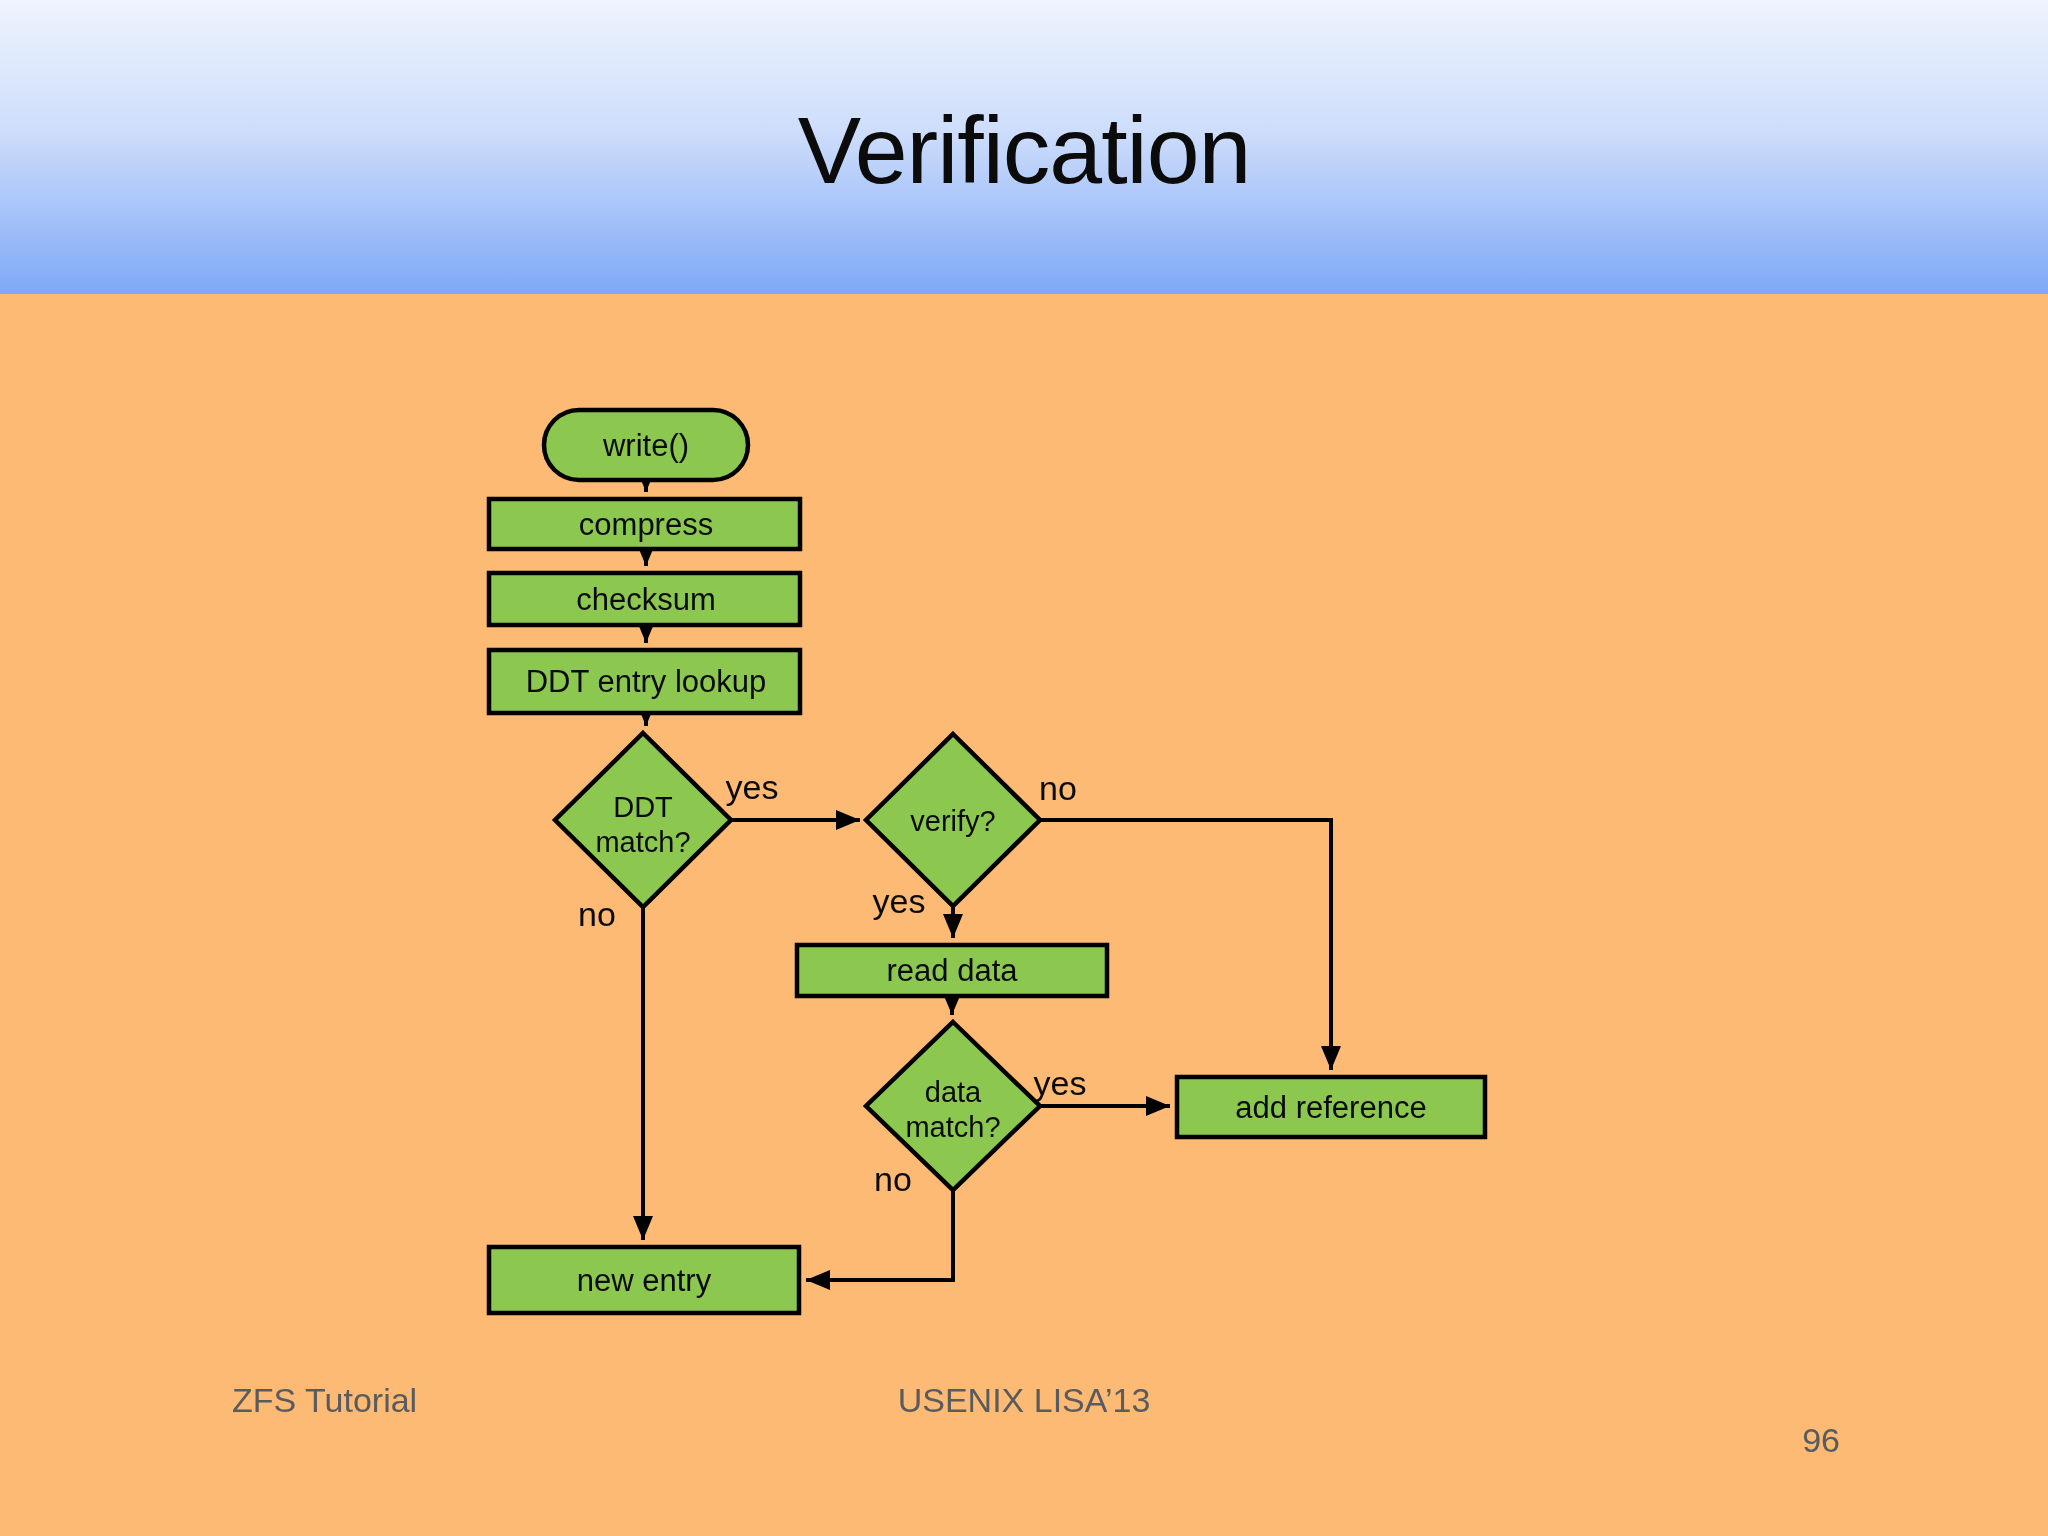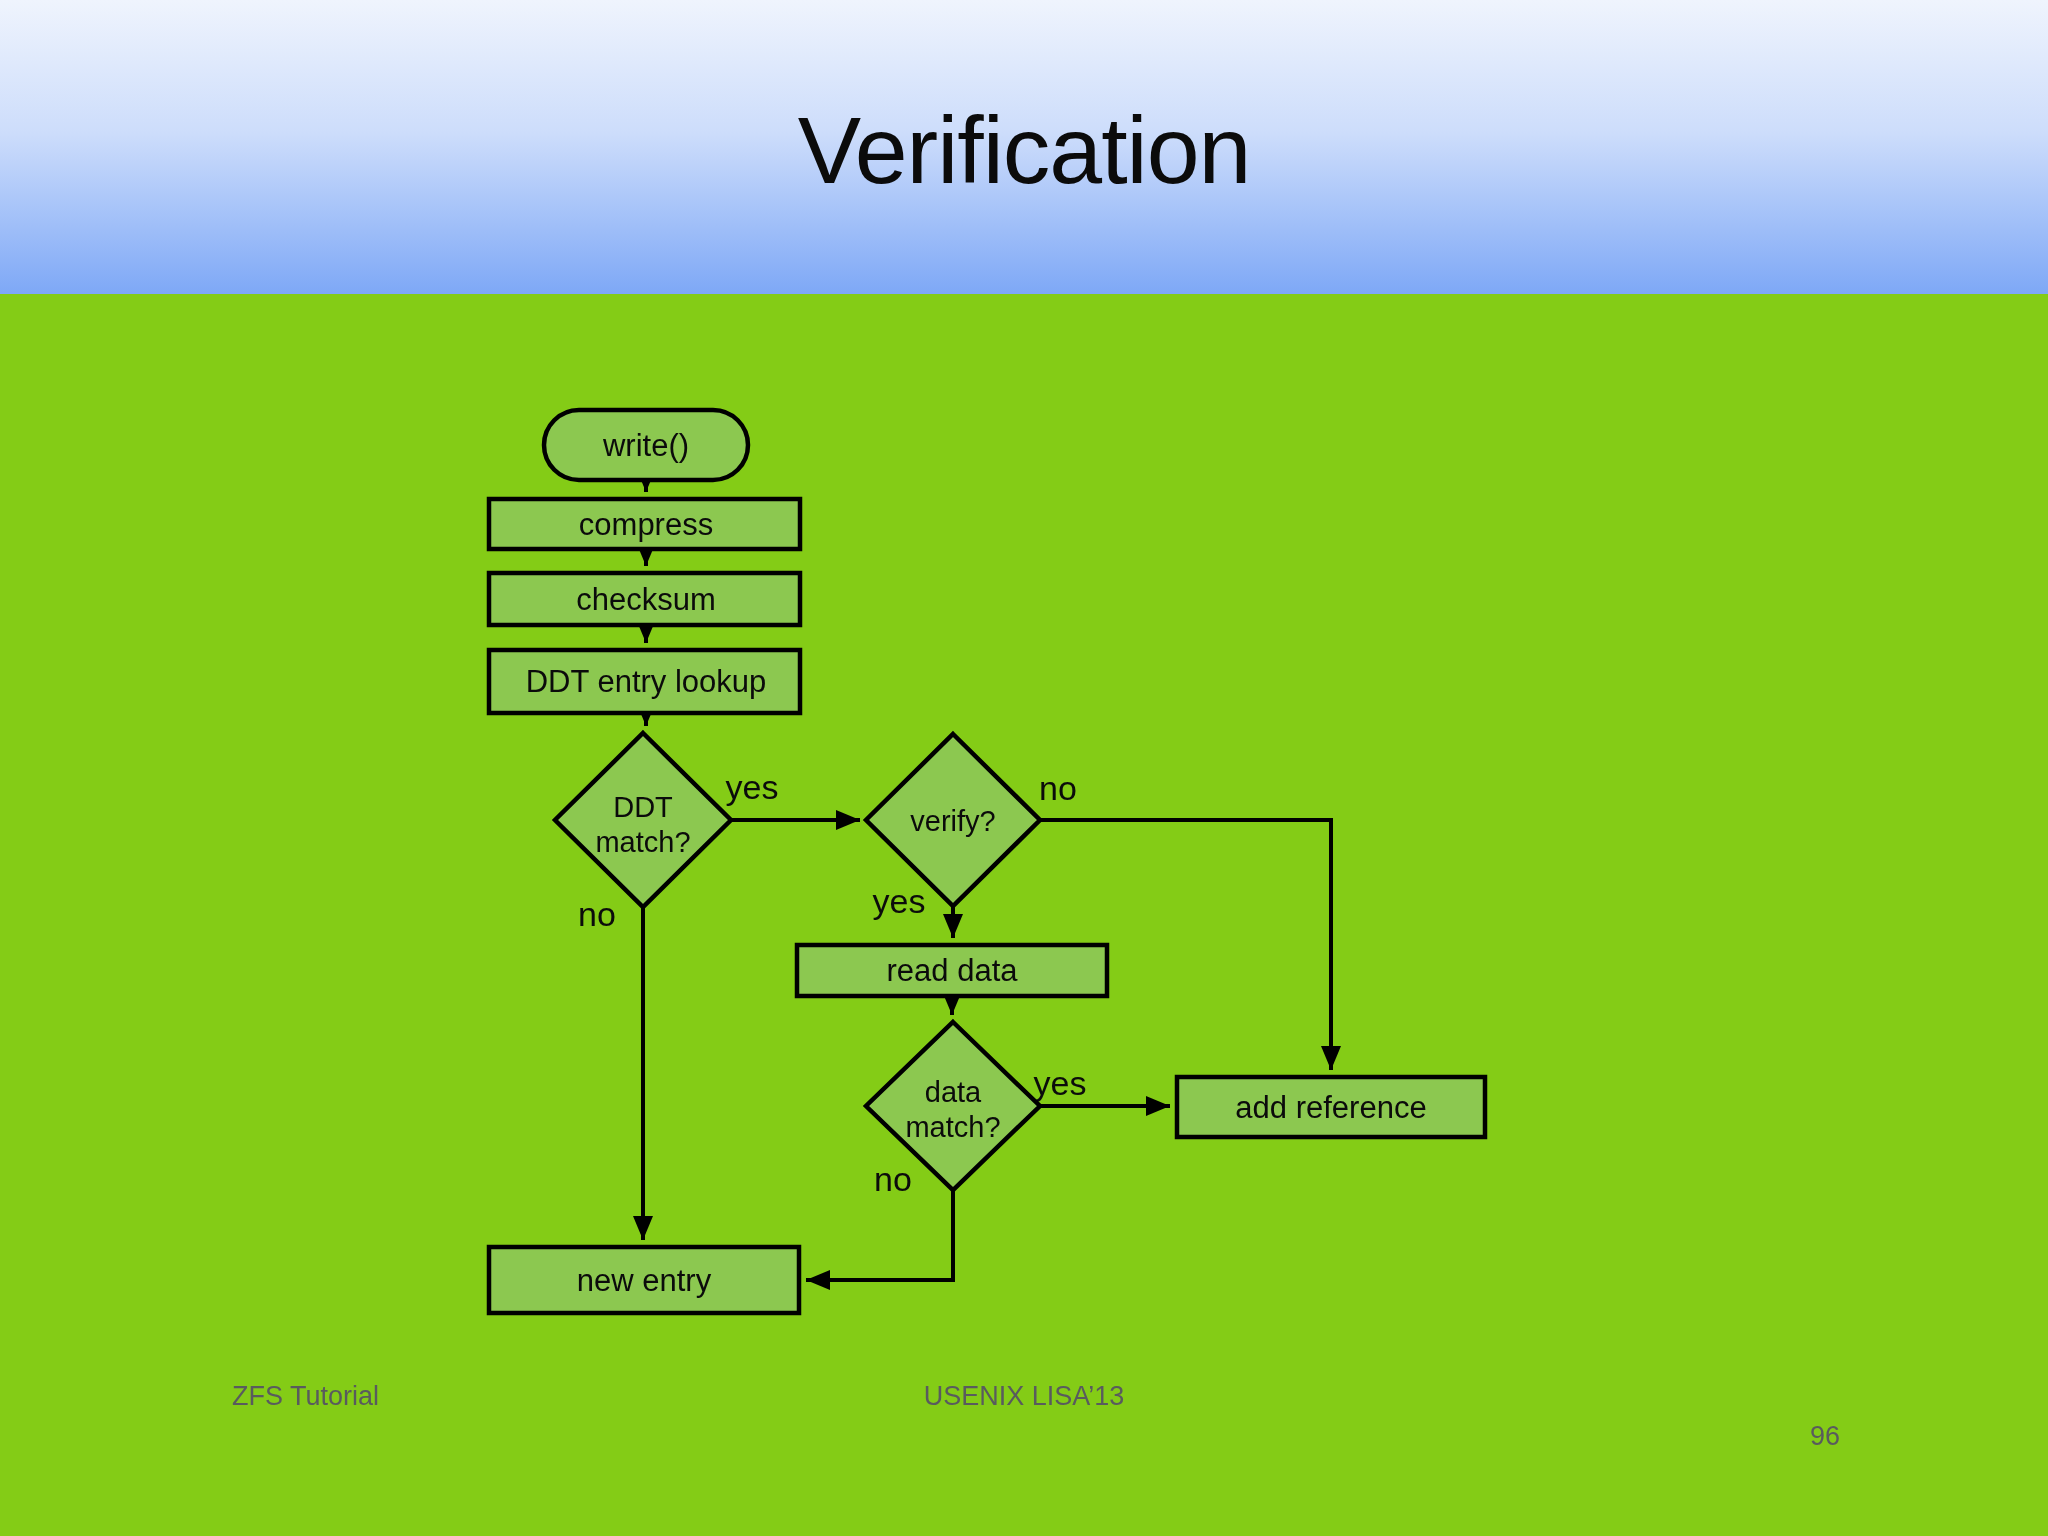--- a/index.html
+++ b/index.html
@@ -1,20 +1,20 @@
 <!DOCTYPE html>
 <html><head>
 <meta charset="utf-8">
 <style>
   html,body { margin:0; padding:0; background:#ffffff; }
   .slide {
     position: relative;
     width: 2048px;
     height: 1536px;
-    background: #84cc16;
+    background: #fdba74;
     font-family: "Liberation Sans", sans-serif;
     overflow: hidden;
   }
   .header {
     position: absolute;
     left: 0; top: 0;
     width: 2048px; height: 294px;
     background: linear-gradient(to bottom, #eff4fd 0%, #cdddfb 45%, #7ea8f6 100%);
   }
   .title {
@@ -43,21 +43,21 @@
     fill: #0b0b0b;
   }
   .edge-label {
     font-family: "Liberation Sans", sans-serif;
     font-size: 34px;
     fill: #0b0b0b;
   }
   .footer {
     position: absolute;
     top: 1381px;
-    font-size: 27px;
+    font-size: 34px;
     color: #595b5e;
   }
   .footer-left   { left: 232px; }
   .footer-center { left: 0; width: 100%; text-align: center; }
   .footer-right  { right: 208px; margin-top: 40px; }
 </style>
 </head>
 <body>
 
 <div class="slide">

